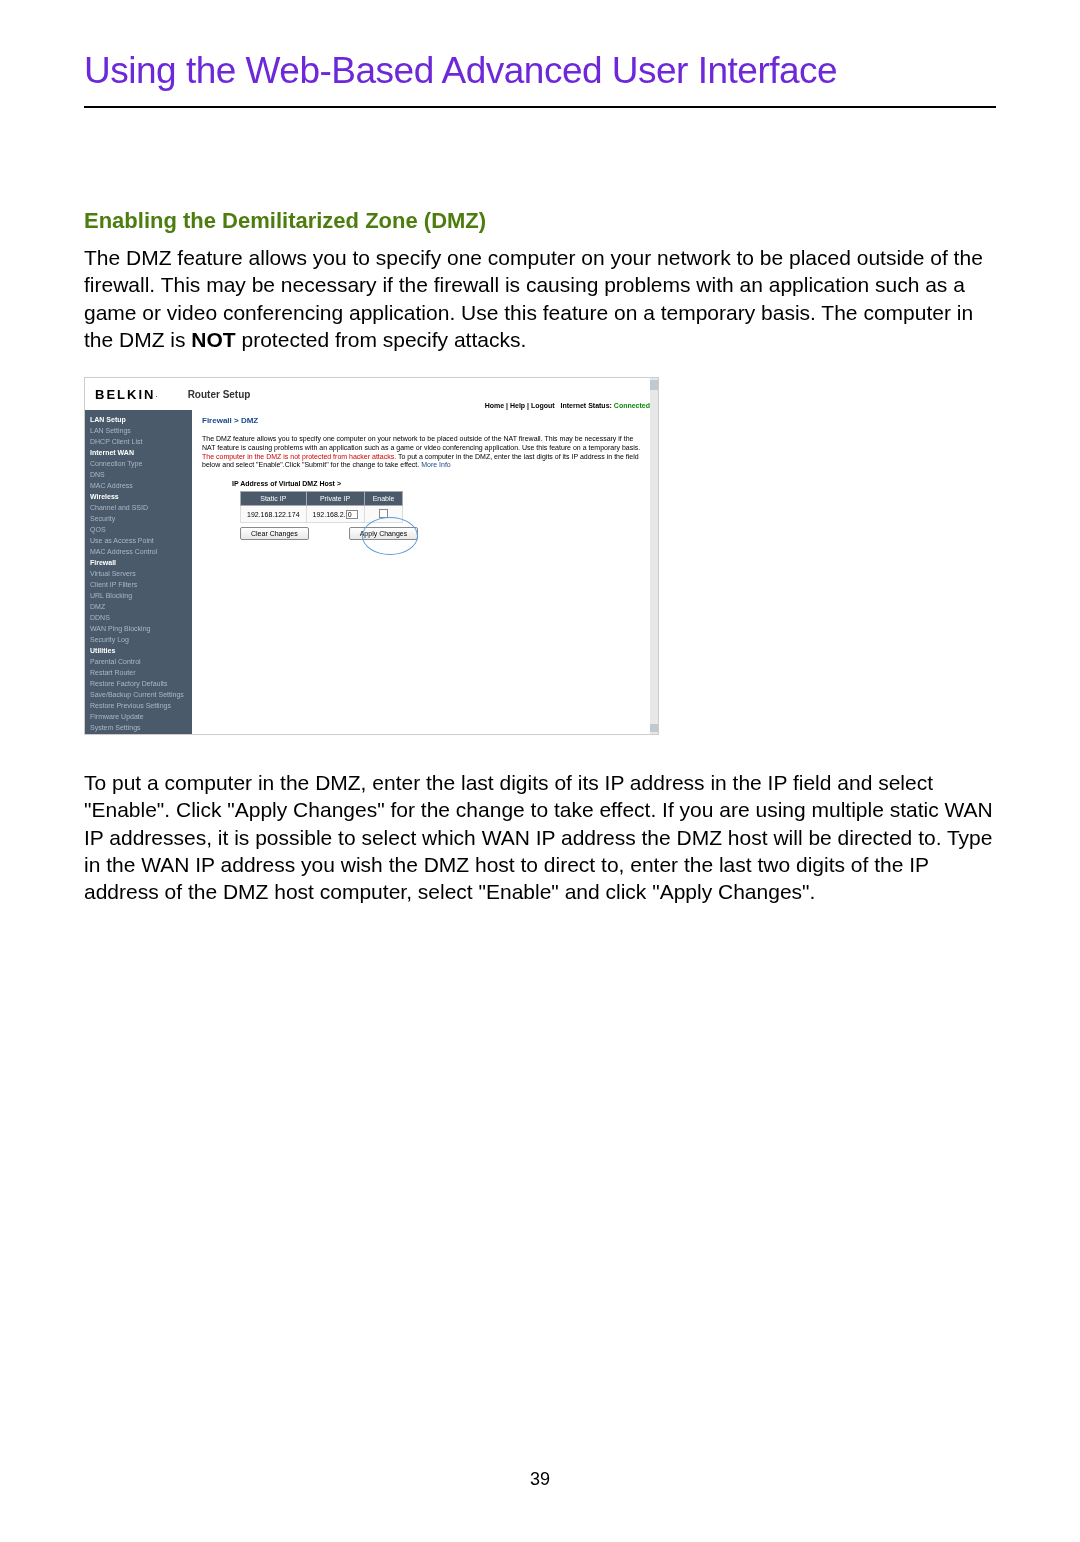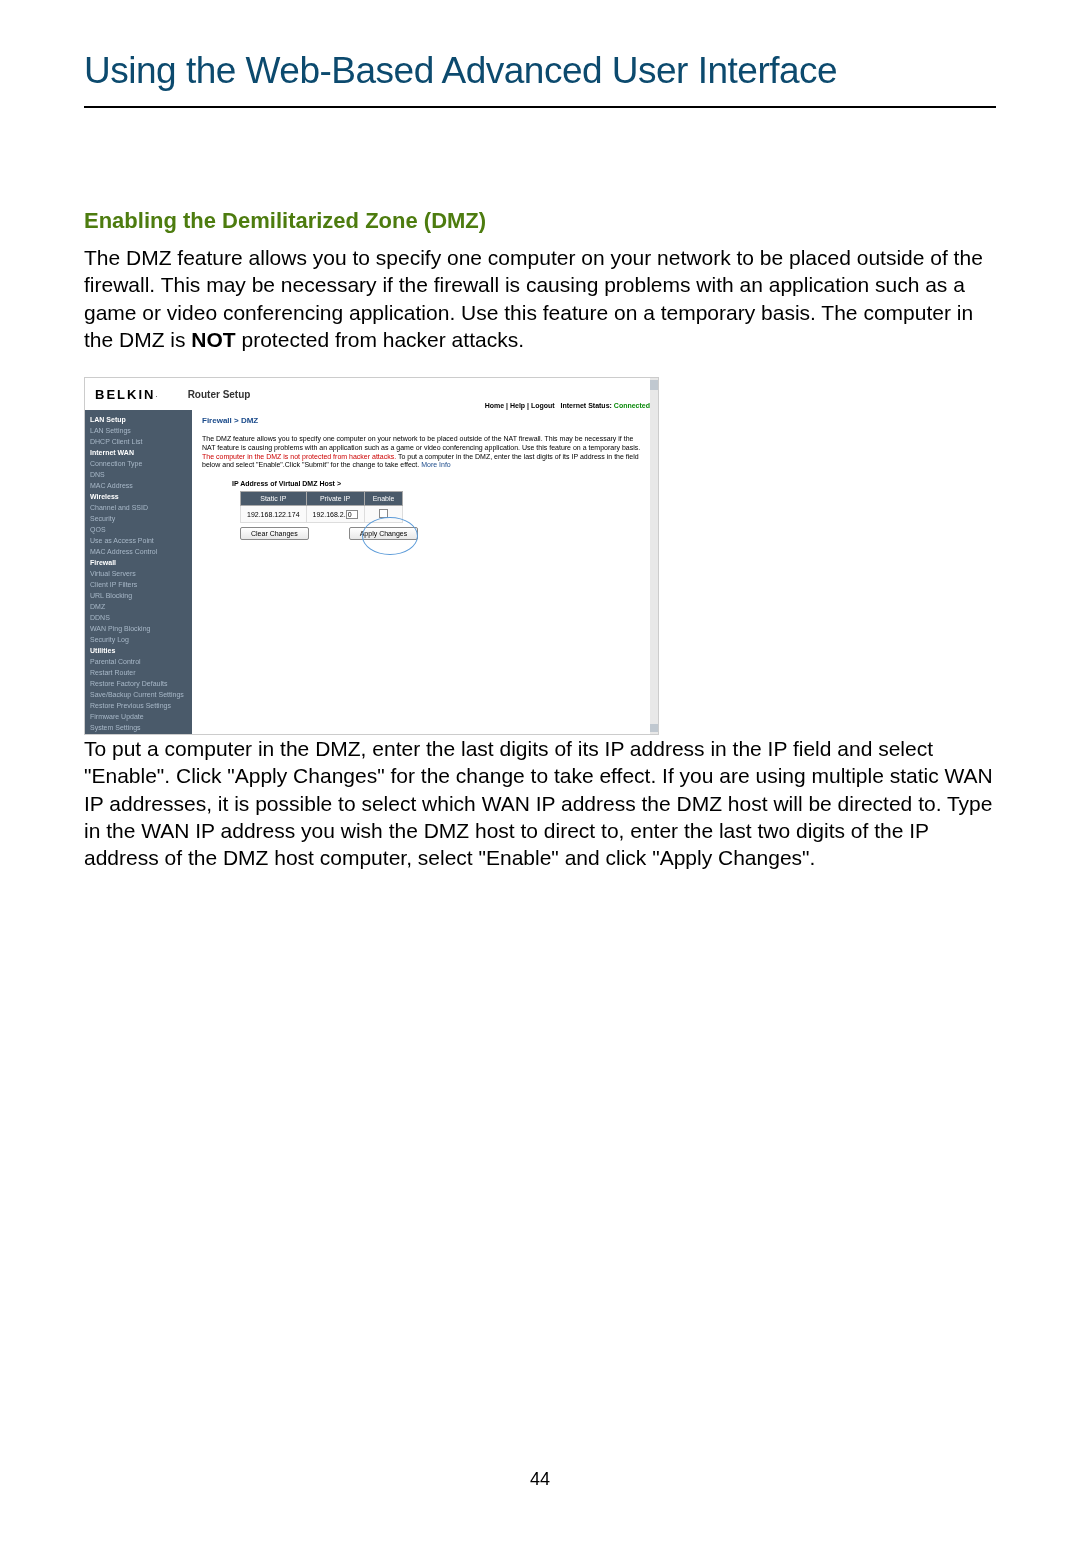--- a/index.html
+++ b/index.html
@@ -6,21 +6,21 @@
   body {
     width: 1080px;
     height: 1542px;
     background: #fff;
     font-family: Arial, Helvetica, sans-serif;
     color: #000;
     padding: 50px 84px 0 84px;
   }
   .page-title {
     font-size: 37px;
-    color: #0c4a6e;
+    color: #6d28d9;
     font-weight: 400;
     letter-spacing: -0.5px;
     padding-bottom: 14px;
     border-bottom: 2px solid #000;
     margin-bottom: 100px;
   }
   .section-heading {
     font-size: 22px;
     font-weight: bold;
     color: #4d7c0f;
@@ -32,20 +32,21 @@
     color: #000;
     margin-bottom: 24px;
   }
   .intro-para b { font-weight: bold; }
   .router-screenshot {
     width: 575px;
     height: 358px;
     border: 1px solid #ccc;
     position: relative;
     background: #fff;
+    margin-bottom: 34px;
     overflow: hidden;
     font-family: Arial, sans-serif;
   }
   .router-header {
     height: 32px;
     background: #fff;
     display: flex;
     align-items: center;
     padding: 0 10px;
   }
@@ -214,21 +215,21 @@
   }
 </style>
 </head>
 <body>
 
 <h1 class="page-title">Using the Web-Based Advanced User Interface</h1>
 
 <h2 class="section-heading">Enabling the Demilitarized Zone (DMZ)</h2>
 
 <p class="intro-para">
-  <span>The DMZ feature allows you to specify one computer on your network to be placed outside of the firewall. This may be necessary if the firewall is causing problems with an application such as a game or video conferencing application. Use this feature on a temporary basis. The computer in the DMZ is </span><b>NOT</b><span> protected from hacker attacks.</span>
+  <span>The DMZ feature allows you to specify one computer on your network to be placed outside of the firewall. This may be necessary if the firewall is causing problems with an application such as a game or video conferencing application. Use this feature on a temporary basis. The computer in the DMZ is </span><b>NOT</b><span> protected from specify attacks.</span>
 </p>
 
 <div class="router-screenshot">
   <div class="router-header">
     <span class="brand">BELKIN</span>
       <span class="brand-sub">.</span>
     <span class="router-setup-label">Router Setup</span>
   </div>
   <div class="header-links">
     <span>Home | Help | Logout</span>&nbsp;&nbsp;
@@ -300,13 +301,13 @@
     </div>
   </div>
   <div class="scrollbar">
     <div class="scrollbar-thumb"></div>
     <div class="scrollbar-thumb2"></div>
   </div>
 </div>
 
 <p class="outro-para">To put a computer in the DMZ, enter the last digits of its IP address in the IP field and select "Enable". Click "Apply Changes" for the change to take effect. If you are using multiple static WAN IP addresses, it is possible to select which WAN IP address the DMZ host will be directed to. Type in the WAN IP address you wish the DMZ host to direct to, enter the last two digits of the IP address of the DMZ host computer, select "Enable" and click "Apply Changes".</p>
 
-<div class="page-number">44</div>
+<div class="page-number">39</div>
 
 </body></html>

